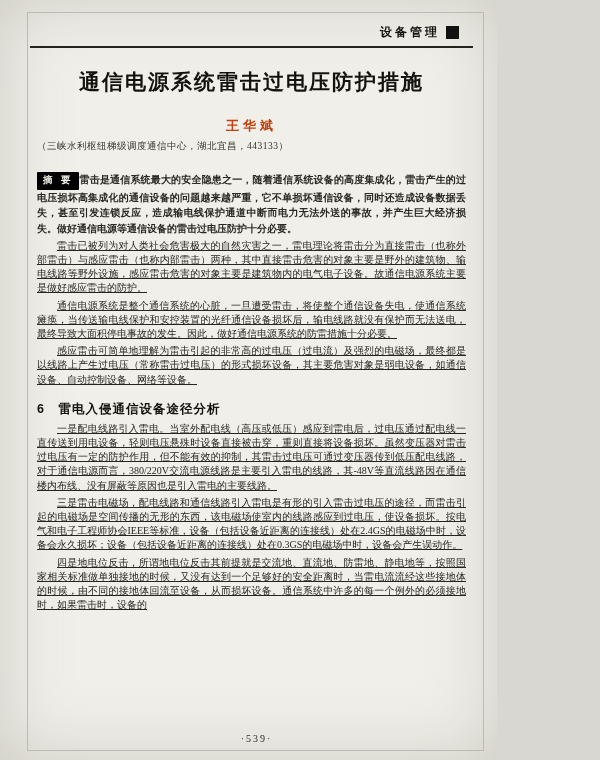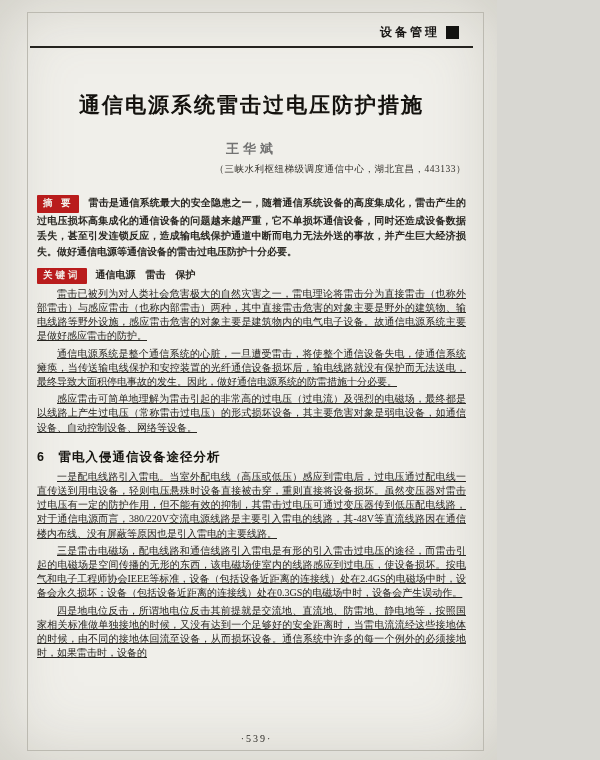--- a/index.html
+++ b/index.html
@@ -23,42 +23,42 @@
   }
   .header-label {
     font-family:"Liberation Sans","DejaVu Sans",sans-serif;
     font-weight:700; font-size:12px; letter-spacing:3px; color:#161412;
   }
   .header-square { width:13px; height:13px; background:#121210; }
   .header-rule {
     position:absolute; top:46px; left:30px; right:24px;
     height:2px; background:#25231f; border:none;
   }
-  .content { position:absolute; top:64px; left:37px; right:31px; color:#262420; }
+  .content { position:absolute; top:41px; left:37px; right:31px; color:#262420; }
   .title {
     text-align:center; margin-top:27px;
     font-family:"Liberation Sans","DejaVu Sans",sans-serif;
     font-size:21px; font-weight:700; letter-spacing:2px; color:#14120e;
   }
   .author {
     text-align:center; margin-top:21px;
-    font-size:13px; font-weight:700; letter-spacing:4px; color:#737373;
+    font-size:13px; font-weight:700; letter-spacing:4px; color:#c2410c;
   }
   .affiliation {
-    text-align:right; margin-top:5px;
+    text-align:left; margin-top:5px;
     font-size:9.5px; letter-spacing:.5px; color:#34312b;
   }
   .abstract {
     margin-top:19px; font-size:10px; line-height:15.2px;
     text-align:justify; font-weight:600; color:#2a2823;
   }
   .black-label {
-    display:inline-block; background:#b91c1c; color:#f3f2ec;
+    display:inline-block; background:#000000; color:#f3f2ec;
     font-size:9.5px; font-weight:700; letter-spacing:3px;
-    padding:1px 6px 2px 6px; margin-right:9px; border-radius:1px;
+    padding:1px 6px 2px 6px; border-radius:1px;
   }
   .keywords { margin-top:9px; font-size:10px; font-weight:600; color:#2a2823; }
   .sec-heading {
     margin-top:14px; margin-bottom:4px;
     font-family:"Liberation Sans","DejaVu Sans",sans-serif;
     font-size:12.5px; font-weight:700; letter-spacing:1px; color:#15130e;
   }
   .para {
     margin-top:3px; font-size:10px; line-height:14.2px;
     text-align:justify; text-indent:2em; color:#272521;text-decoration:underline;
@@ -88,23 +88,20 @@
     <h1 class="title">通信电源系统雷击过电压防护措施</h1>
 
     <div class="author">王华斌</div>
 
     <div class="affiliation">（三峡水利枢纽梯级调度通信中心，湖北宜昌，443133）</div>
 
     <p class="abstract">
       <span class="black-label">摘  要</span><span>雷击是通信系统最大的安全隐患之一，随着通信系统设备的高度集成化，雷击产生的过电压损坏高集成化的通信设备的问题越来越严重，它不单损坏通信设备，同时还造成设备数据丢失，甚至引发连锁反应，造成输电线保护通道中断而电力无法外送的事故，并产生巨大经济损失。做好通信电源等通信设备的雷击过电压防护十分必要。</span>
     </p>
 
-    <p class="keywords">
-      <span class="black-label">关键词</span><span>通信电源　雷击　保护</span>
-    </p>
 
 
     <p class="para">雷击已被列为对人类社会危害极大的自然灾害之一，雷电理论将雷击分为直接雷击（也称外部雷击）与感应雷击（也称内部雷击）两种，其中直接雷击危害的对象主要是野外的建筑物、输电线路等野外设施，感应雷击危害的对象主要是建筑物内的电气电子设备。故通信电源系统主要是做好感应雷击的防护。</p>
     <p class="para">通信电源系统是整个通信系统的心脏，一旦遭受雷击，将使整个通信设备失电，使通信系统瘫痪，当传送输电线保护和安控装置的光纤通信设备损坏后，输电线路就没有保护而无法送电，最终导致大面积停电事故的发生。因此，做好通信电源系统的防雷措施十分必要。</p>
     <p class="para">感应雷击可简单地理解为雷击引起的非常高的过电压（过电流）及强烈的电磁场，最终都是以线路上产生过电压（常称雷击过电压）的形式损坏设备，其主要危害对象是弱电设备，如通信设备、自动控制设备、网络等设备。</p>
 
     <h2 class="sec-heading">6　雷电入侵通信设备途径分析</h2>
 
     <p class="para">一是配电线路引入雷电。当室外配电线（高压或低压）感应到雷电后，过电压通过配电线一直传送到用电设备，轻则电压悬殊时设备直接被击穿，重则直接将设备损坏。虽然变压器对雷击过电压有一定的防护作用，但不能有效的抑制，其雷击过电压可通过变压器传到低压配电线路，对于通信电源而言，380/220V交流电源线路是主要引入雷电的线路，其-48V等直流线路因在通信楼内布线、没有屏蔽等原因也是引入雷电的主要线路。</p>
     <p class="para">三是雷击电磁场，配电线路和通信线路引入雷电是有形的引入雷击过电压的途径，而雷击引起的电磁场是空间传播的无形的东西，该电磁场使室内的线路感应到过电压，使设备损坏。按电气和电子工程师协会IEEE等标准，设备（包括设备近距离的连接线）处在2.4GS的电磁场中时，设备会永久损坏；设备（包括设备近距离的连接线）处在0.3GS的电磁场中时，设备会产生误动作。</p>

